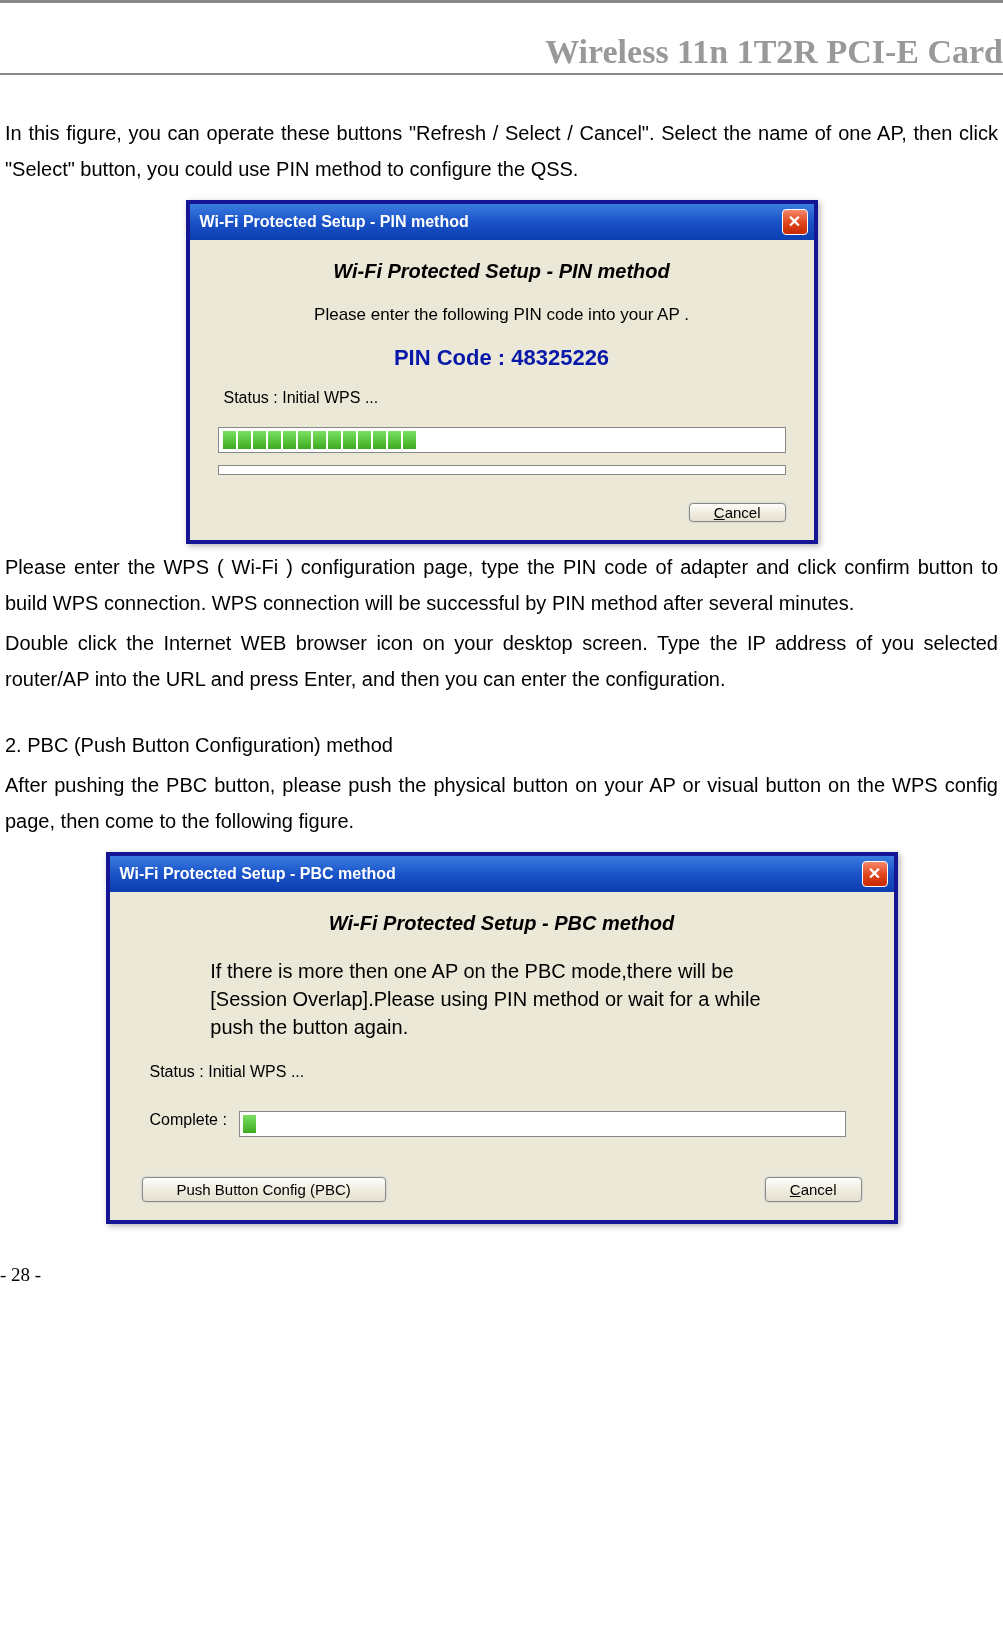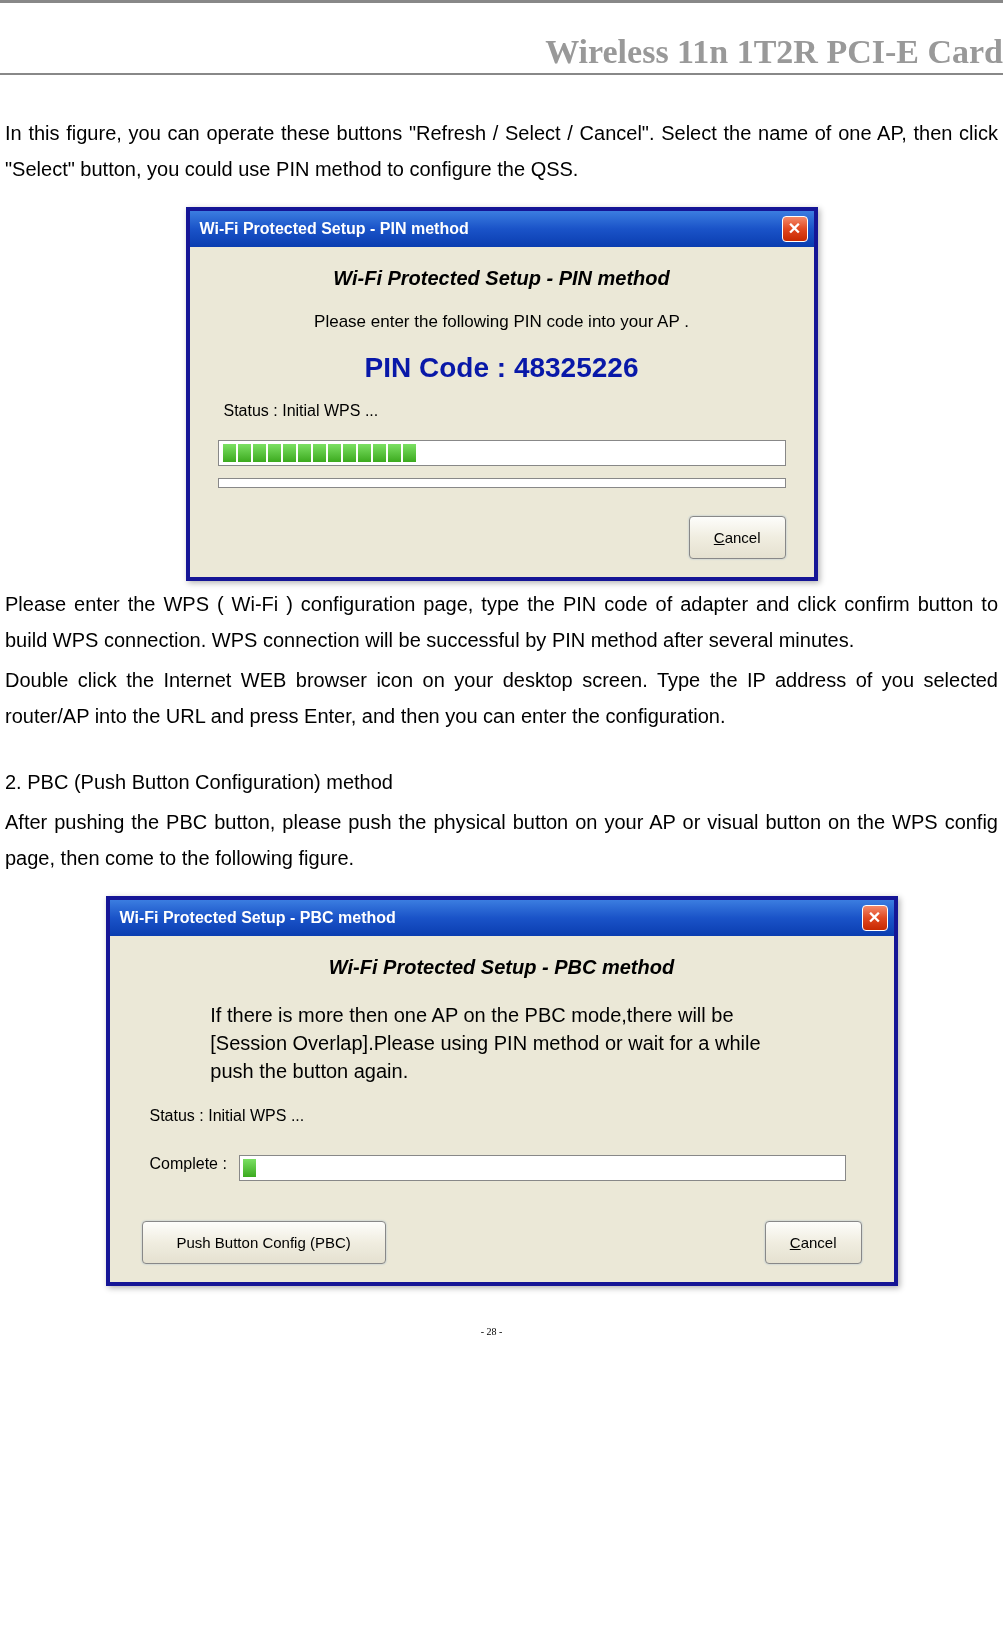--- a/index.html
+++ b/index.html
@@ -33,21 +33,21 @@
     }
     .para {
       font-size: 20px;
       line-height: 1.8;
       color: #000;
       text-align: justify;
       margin-bottom: 4px;
     }
     .dialog-wrapper {
       text-align: center;
-      margin: 20px 0 5px 0;
+      margin: 13px 0 5px 0;
     }
     .dialog {
       display: inline-block;
       border: 4px solid #151596;
       background: #ebe8d7;
       text-align: left;
       position: relative;
       box-shadow: 2px 2px 6px rgba(0,0,0,0.3);
     }
     .dialog-pin {
@@ -100,21 +100,21 @@
       margin-bottom: 22px;
       font-family: 'Tahoma', sans-serif;
     }
     .dialog-text {
       font-size: 17px;
       text-align: center;
       margin-bottom: 20px;
       font-family: 'Tahoma', sans-serif;
     }
     .pin-code {
-      font-size: 28px;
+      font-size: 22px;
       font-weight: bold;
       color: #0818a8;
       text-align: center;
       margin-bottom: 18px;
       font-family: 'Tahoma', sans-serif;
     }
     .status-line {
       font-size: 16px;
       margin-bottom: 20px;
       padding-left: 6px;
@@ -152,21 +152,21 @@
     }
     .btn-row-both {
       display: flex;
       justify-content: space-between;
       padding: 0 4px;
     }
     .win-btn {
       background: linear-gradient(to bottom, #fdfdfb 0%, #f0ede0 50%, #e5e1d0 100%);
       border: 1px solid #888;
       border-radius: 4px;
-      padding: 12px 24px;
+      padding: 0 24px;
       font-size: 15px;
       cursor: pointer;
       font-family: 'Tahoma', sans-serif;
       box-shadow: 0 0 2px rgba(0,100,200,0.3);
     }
     .win-btn-pbc {
       padding: 3px 34px;
     }
     .underline-char {
       text-decoration: underline;
@@ -209,22 +209,22 @@
       width: 13px;
       height: 18px;
       background: linear-gradient(to bottom, #7be063, #3caa1f);
     }
     .section-heading {
       font-size: 20px;
       line-height: 1.8;
       margin-top: 30px;
     }
     .footer {
-      text-align: center;
-      font-size: 10px;
+      text-align: left;
+      font-size: 19px;
       font-family: 'Times New Roman', serif;
       padding: 35px 20px 15px 0;
     }
   </style>
 </head>
 <body>
 
 <div class="header">
   <div class="header-title">Wireless 11n 1T2R PCI-E Card</div>
 </div>

